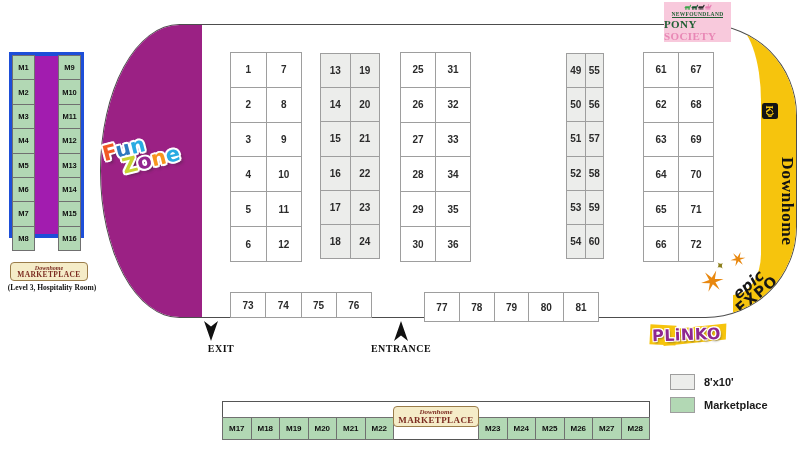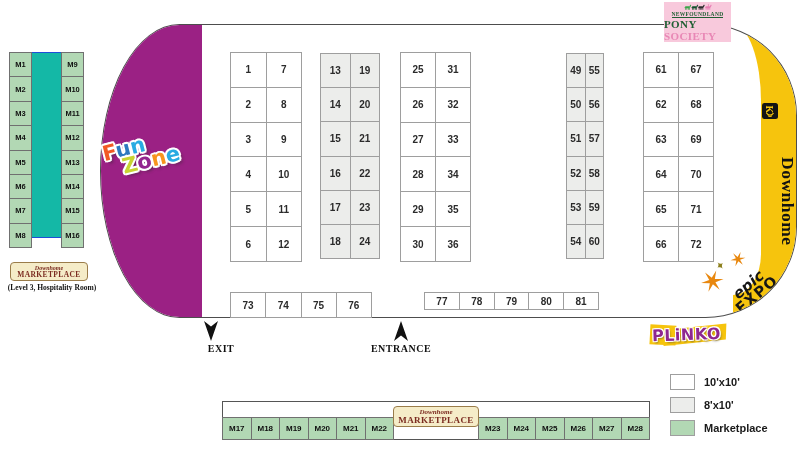--- a/index.html
+++ b/index.html
@@ -22,21 +22,21 @@
   .bcell { background:#fff; display:flex; align-items:center; justify-content:center;
            font-weight:700; font-size:10px; color:#2b2b2b; }
   .gray .bcell { background:#ECEDEB; }
   .greengrid { background:#707070; border:1px solid #707070; }
   .mcell { background:#B2D8B4; display:flex; align-items:center; justify-content:center;
            font-weight:700; font-size:7.5px; color:#101010; }
   .strip .mcell { font-size:8px; }
 
   
   .mk-left-box { position:absolute; left:9px; top:52px; width:75px; height:186px;
-                 border:1px solid #1d4ed8; background:#14b8a6; }
+                 border:4px solid #1d4ed8; background:#a21caf; }
   .mk-bottom-box { position:absolute; left:222px; top:401px; width:428px; height:39px;
                  border:1px solid #555; background:#fff; }
 
   .badge { position:absolute; background:#F5ECC8; border:1px solid #9a7c4a; border-radius:4px;
            display:flex; flex-direction:column; align-items:center; justify-content:center;
            line-height:1; box-shadow:0 0 0 1px #f5ecc8 inset; }
   .badge .script { font-family:"Liberation Serif", serif; font-style:italic; font-weight:700;
                    font-size:6px; color:#7B2B20; }
   .badge .main { font-family:"Liberation Serif", serif; font-weight:700; letter-spacing:.4px;
                  font-size:7.5px; color:#7B2B20; }
@@ -193,21 +193,21 @@
       <div class="bcell">72</div>
     </div>
 
   <div class="cellgrid" style="left:230px;top:292px;width:142px;height:26px;grid-template-rows:1fr;grid-template-columns:repeat(4,1fr);grid-auto-flow:column;">
 
   <div class="bcell">73</div>
       <div class="bcell">74</div>
       <div class="bcell">75</div>
       <div class="bcell">76</div>
     </div>
-  <div class="cellgrid" style="left:424px;top:292px;width:175px;height:18px;grid-template-rows:1fr;grid-template-columns:repeat(5,1fr);grid-auto-flow:column;">
+  <div class="cellgrid" style="left:424px;top:292px;width:175px;height:30px;grid-template-rows:1fr;grid-template-columns:repeat(5,1fr);grid-auto-flow:column;">
 
   <div class="bcell">77</div>
       <div class="bcell">78</div>
       <div class="bcell">79</div>
       <div class="bcell">80</div>
       <div class="bcell">81</div>
     </div>
 
   <div class="arrow down" style="left:204px;top:321px;"></div>
   <div class="doorlabel" style="left:196px;top:343px;width:50px;">EXIT</div>
@@ -263,24 +263,20 @@
         <div class="mcell">M27</div>
         <div class="mcell">M28</div>
       </div>
     <div class="badge big" style="left:50%;transform:translateX(-50%);top:4px;width:86px;height:21px;">
       <span class="script">Downhome</span>
       <span class="main">MARKETPLACE</span>
     </div>
   </div>
 
   <div class="legend">
-    <div class="legend-row">
-      <div class="swatch white"></div>
-      <span class="legend-label">10'x10'</span>
-    </div>
     <div class="legend-row">
       <div class="swatch gray"></div>
       <span class="legend-label">8'x10'</span>
     </div>
     <div class="legend-row">
       <div class="swatch green"></div>
       <span class="legend-label">Marketplace</span>
     </div>
   </div>
 

